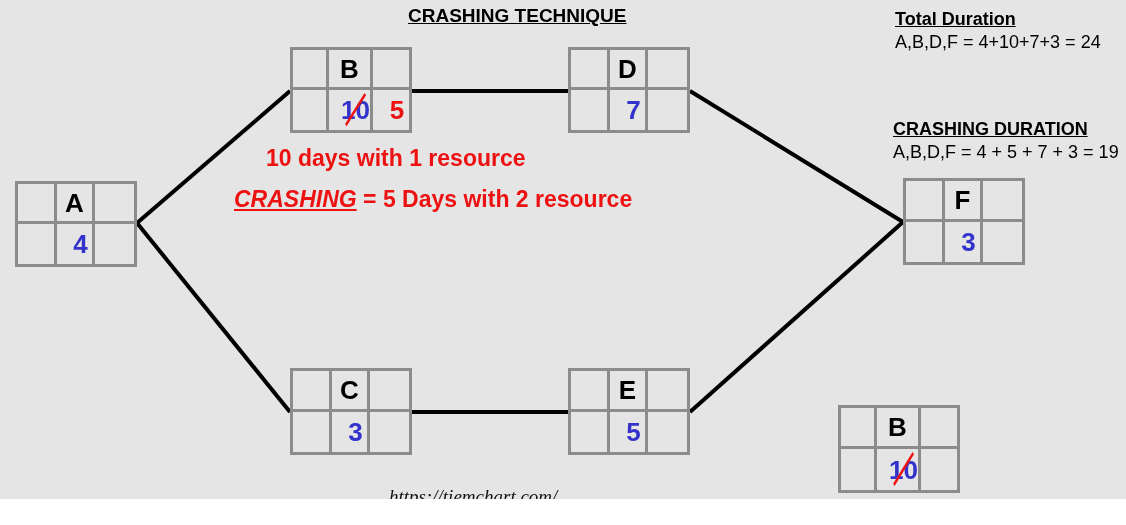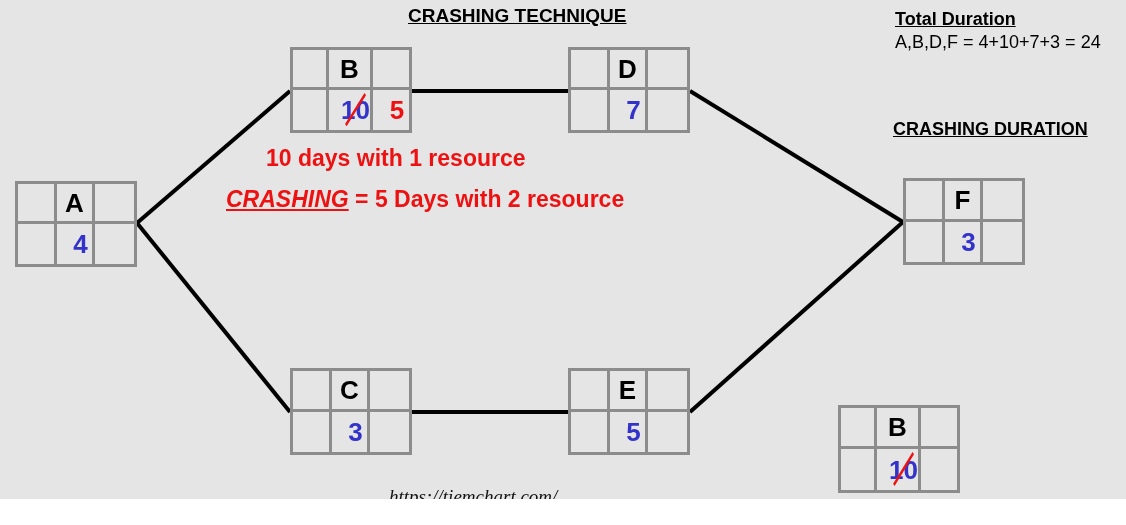--- a/index.html
+++ b/index.html
@@ -231,28 +231,29 @@
             <svg viewBox="0 0 100 100" preserveAspectRatio="none">
               <line x1="8" y1="94" x2="92" y2="6" stroke="#ee1111" stroke-width="9"></line>
             </svg>
           </span>
         </div>
         <div class="cell c3 r2"></div>
       </div>
     </div>
 
   <div class="red-note" style="left:266px; top:145px;">10 days with 1 resource</div>
-  <div class="red-note" style="left:226px; top:186px;">
+  <div class="red-note" style="left:234px; top:186px;">
     <span class="kw">CRASHING</span><span> = 5 Days with 2 resource</span>
   </div>
 
   <div class="panel" style="left:895px; top:8px;">
     <div class="panel-head">Total Duration</div>
     <div class="panel-line">A,B,D,F = 4+10+7+3 = 24</div>
   </div>
 
   <div class="panel" style="left:893px; top:98px;margin-top:20px;">
     <div class="panel-head">CRASHING DURATION</div>
+    <div class="panel-line">A,B,D,F = 4 + 5 + 7 + 3 = 19</div>
   </div>
 
   <div class="url" style="left:389px; top:486px;font-family:Liberation Serif, serif;">https://tiemchart.com/</div>
 
 </div>
 
 </body></html>

